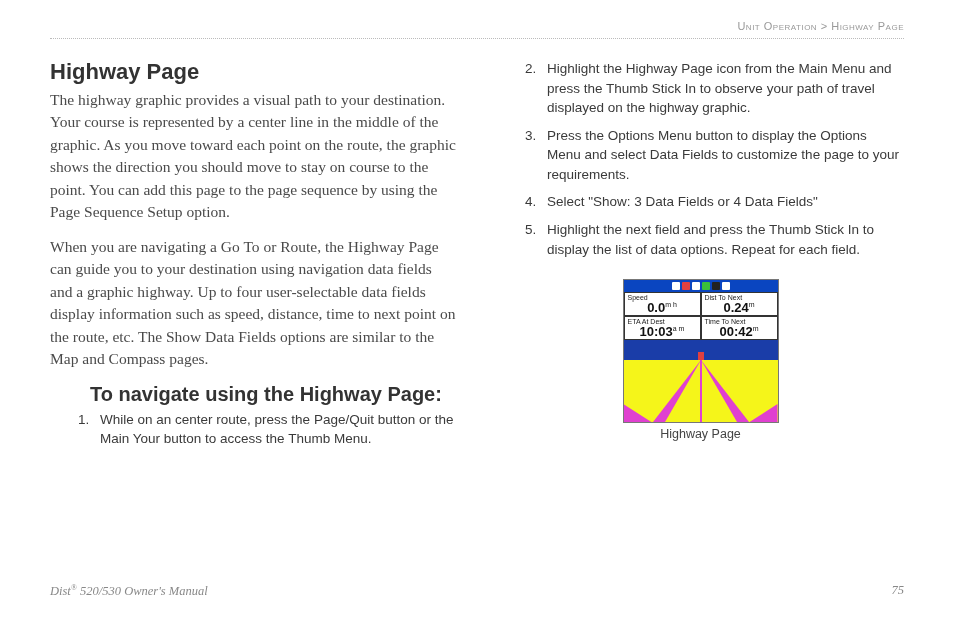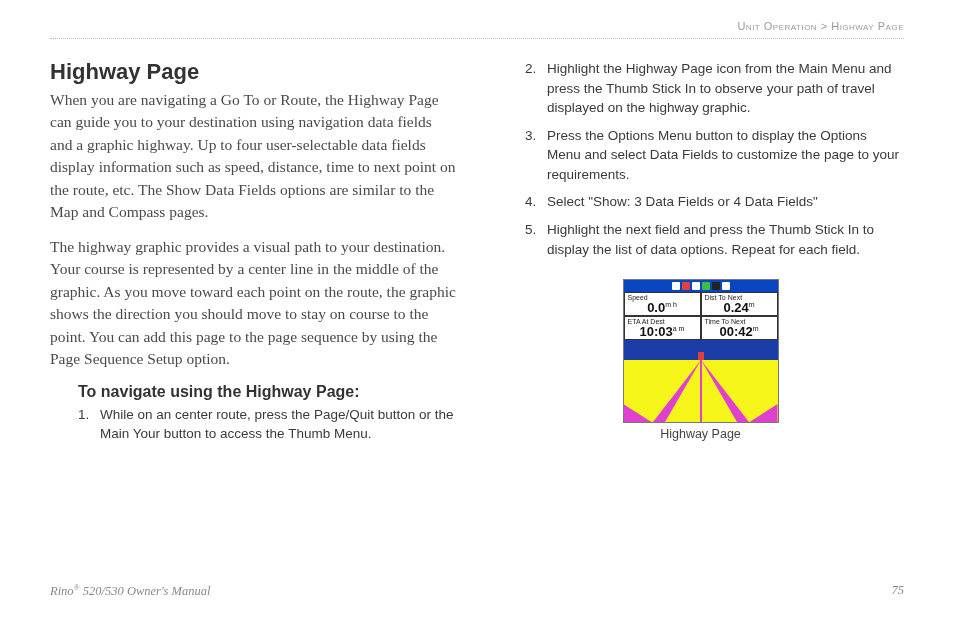--- a/index.html
+++ b/index.html
@@ -40,23 +40,23 @@
   }
   p.body {
     font-size: 15.5px;
     line-height: 1.45;
     color: #4a4a4a;
     margin-bottom: 12px;
   }
   h4.subhead {
     font-family: Arial, Helvetica, sans-serif;
     font-weight: bold;
-    font-size: 16px;
+    font-size: 20px;
     color: #333;
-    margin-left: 28px;
+    margin-left: 40px;
     margin-top: 12px;
     margin-bottom: 4px;
   }
   ol.steps {
     font-family: Arial, Helvetica, sans-serif;
     font-size: 13.5px;
     color: #3a3a3a;
     line-height: 1.45;
     list-style: none;
     margin-left: 28px;
@@ -199,22 +199,22 @@
 <body>
 
 <div class="breadcrumb">
   <span>Unit Operation</span><span> &gt; </span><span>Highway Page</span>
 </div>
 
 <div class="columns">
 
   <div class="col">
     <h2 class="section-title">Highway Page</h2>
+    <p class="body">The highway graphic provides a visual path to your destination. Your course is represented by a center line in the middle of the graphic. As you move toward each point on the route, the graphic shows the direction you should move to stay on course to the point. You can add this page to the page sequence by using the Page Sequence Setup option.</p>
     <p class="body">When you are navigating a Go To or Route, the Highway Page can guide you to your destination using navigation data fields and a graphic highway. Up to four user-selectable data fields display information such as speed, distance, time to next point on the route, etc. The Show Data Fields options are similar to the Map  and Compass pages.</p>
-    <p class="body">The highway graphic provides a visual path to your destination. Your course is represented by a center line in the middle of the graphic. As you move toward each point on the route, the graphic shows the direction you should move to stay on course to the point. You can add this page to the page sequence by using the Page Sequence Setup option.</p>
     <h4 class="subhead">To navigate using the Highway Page:</h4>
     <ol class="steps">
       <li>
         <span class="num">1.</span>
         <span class="txt"><span>While on an center route, press the </span><b>Page/Quit</b><span> button or the </span><b>Main Your</b><span> button to access the Thumb Menu.</span></span>
       </li>
     </ol>
   </div>
 
   <div class="col">
@@ -275,15 +275,15 @@
           <div class="corner r"></div>
         </div>
       </div>
       <div class="fig-caption">Highway Page</div>
     </div>
   </div>
 
 </div>
 
 <div class="footer">
-  <span class="manual"><span>Rino</span><sup>®</sup><span> 520/530 Owner's Manual</span></span>
+  <span class="manual"><span>Dist</span><sup>®</sup><span> 520/530 Owner's Manual</span></span>
   <span>75</span>
 </div>
 
 </body></html>

